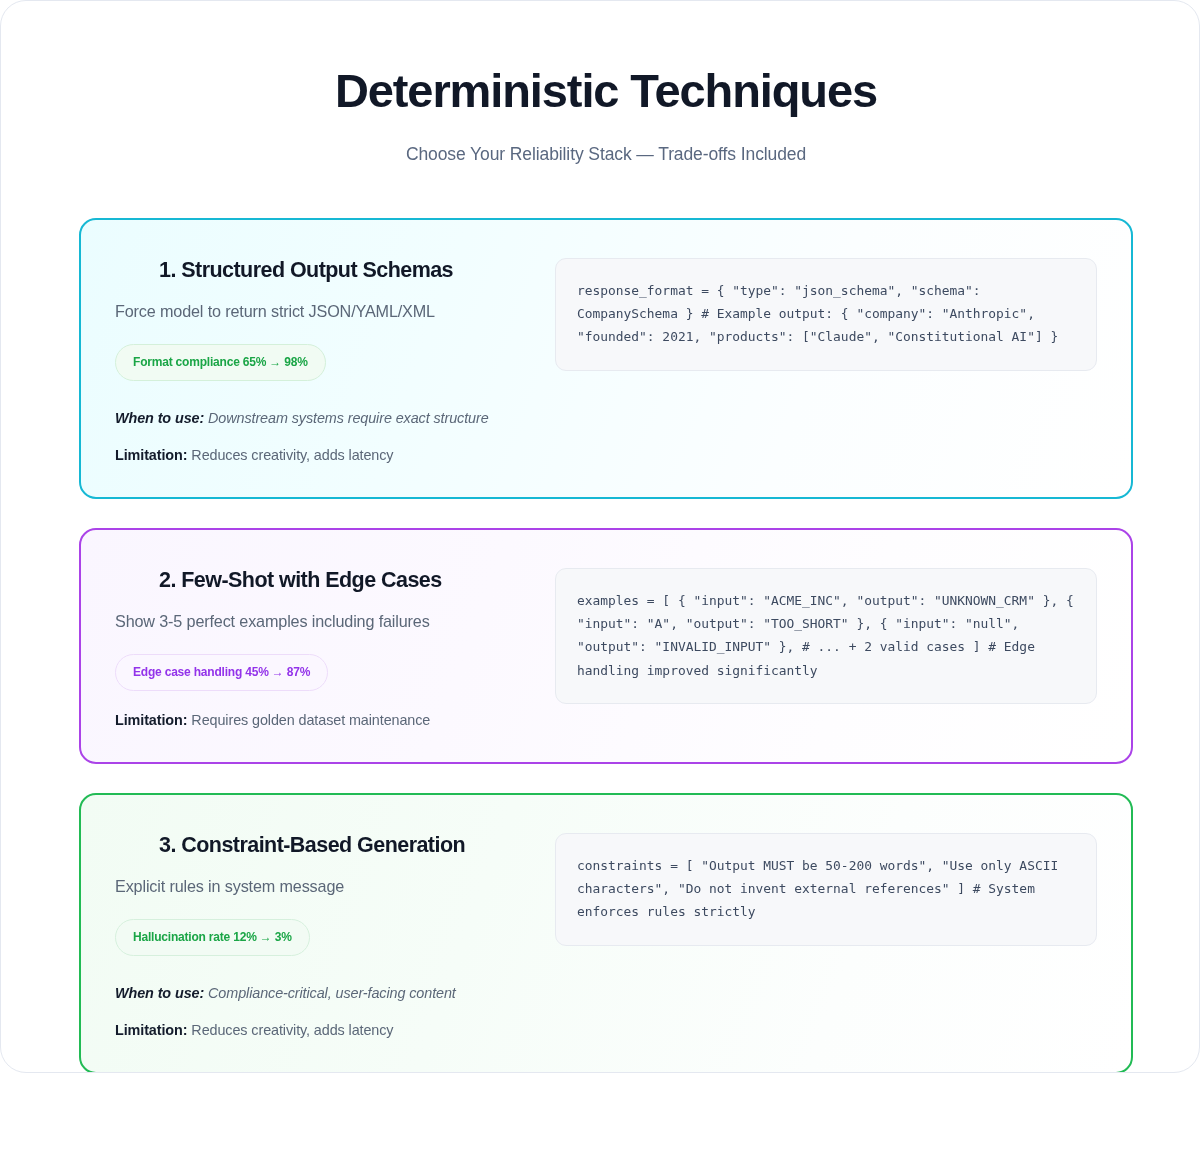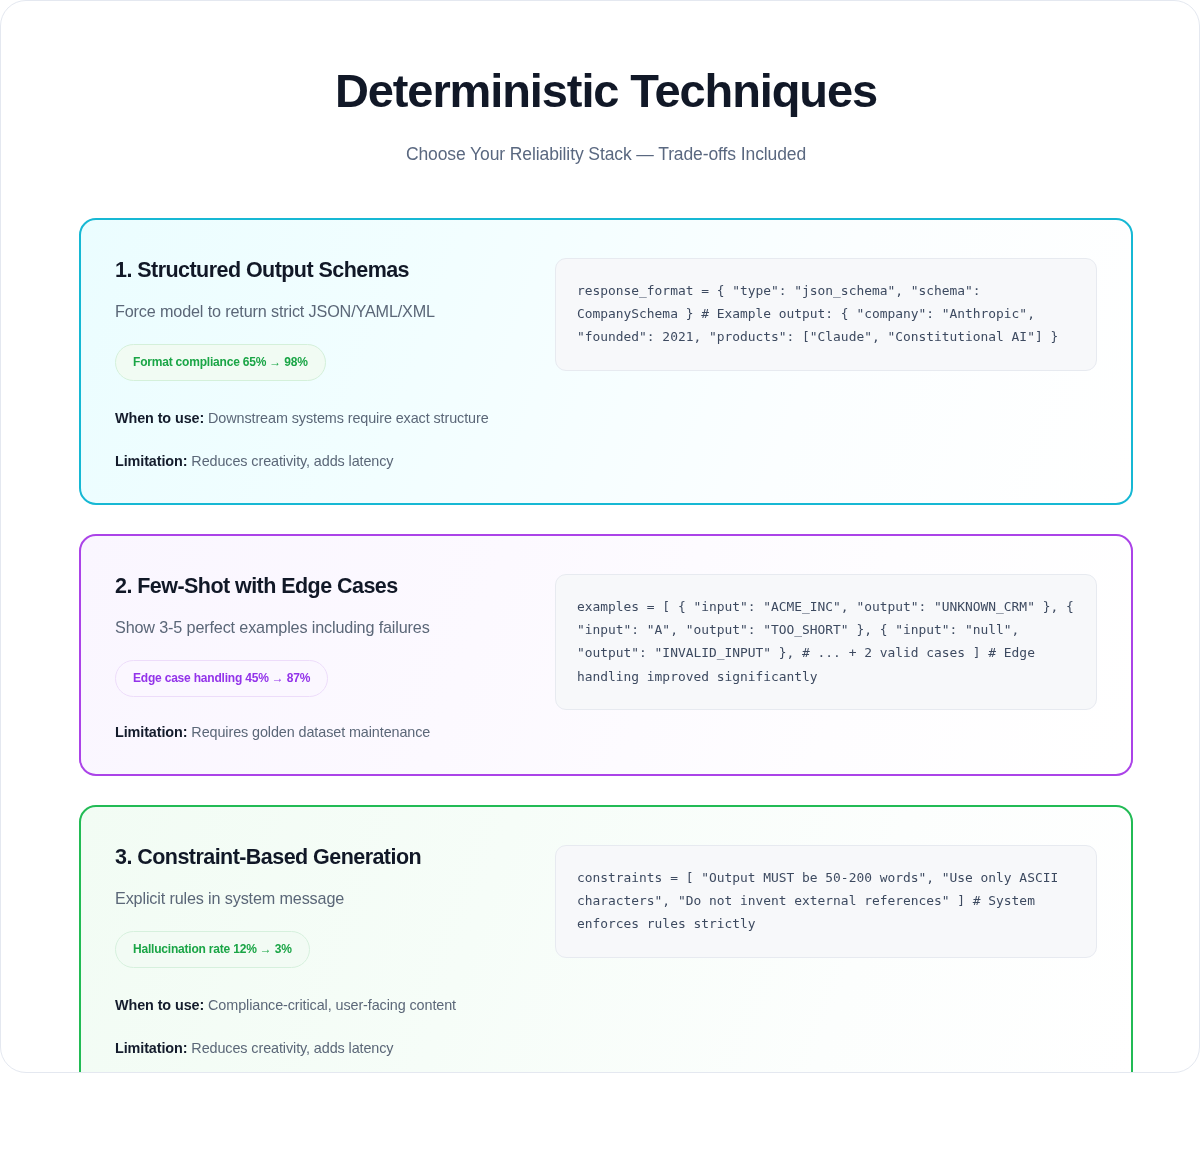--- a/index.html
+++ b/index.html
@@ -71,20 +71,21 @@
   .card-right {
     flex: 1 1 auto;
     padding-top: 8px;
   }
 
   .card-title {
     font-size: 21.5px;
     font-weight: 800;
     letter-spacing: -0.55px;
     color: #111827;
+    margin-left: 44px;
   }
 
   .card-desc {
     margin-top: 19px;
     font-size: 16.2px;
     color: #5b6778;
     letter-spacing: -0.15px;
   }
 
   .metric-badge {
@@ -92,27 +93,27 @@
     margin-top: 23px;
     padding: 10px 17px 11px 17px;
     border-radius: 999px;
     font-size: 12px;
     font-weight: 700;
     letter-spacing: -0.2px;
     white-space: nowrap;
   }
 
   .meta-line {
-    margin-top: 27px;
+    margin-top: 21px;
     font-size: 14.4px;
     color: #5b6778;
     letter-spacing: -0.1px;
   }
 
-  .meta-line.first { margin-top: 29px; }
+  .meta-line.first { margin-top: 29px; font-style: italic; }
 
   .meta-label {
     font-weight: 700;
     color: #141c2c;
   }
 
   .code-block {
     background: #f7f8fa;
     border: 1px solid #e7eaf0;
     border-radius: 11px;

